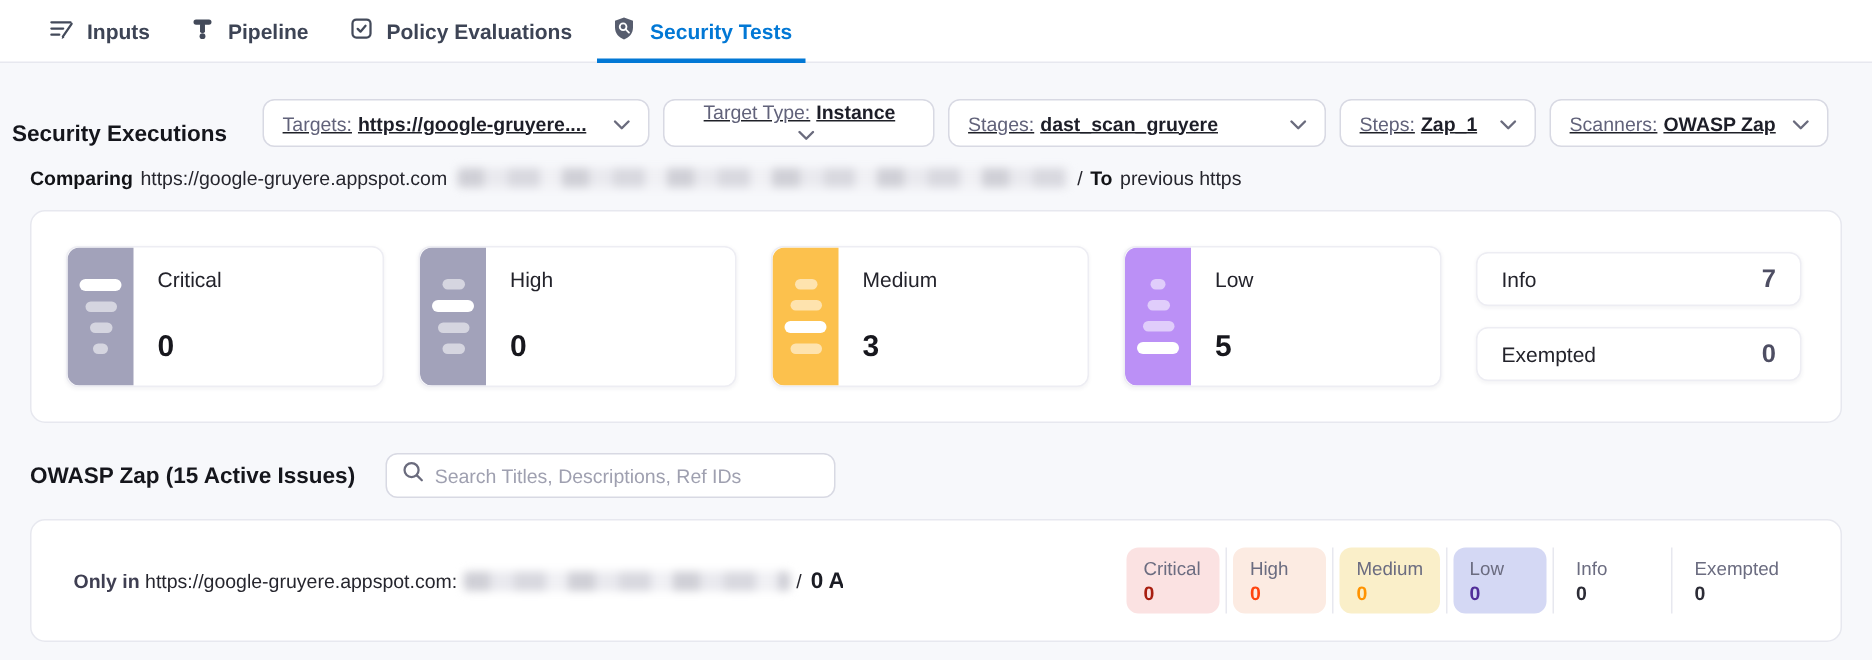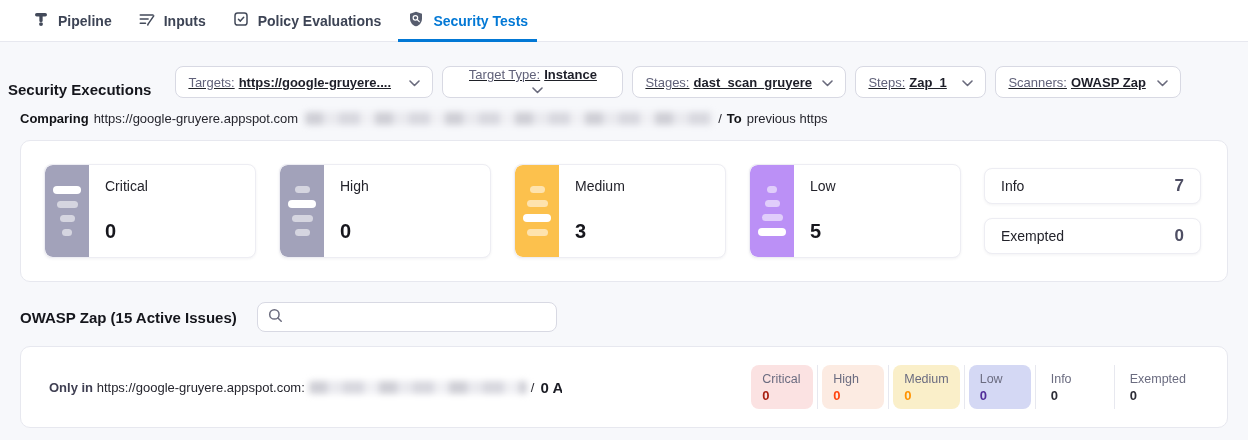--- a/index.html
+++ b/index.html
@@ -14,21 +14,21 @@
   .tab.active::after { content:""; position:absolute; left:0; right:0; bottom:-1px; height:3px; background:#0278d5; }
 
   
   .filters { margin:24px 8px 0; display:flex; align-items:flex-end; }
   .page-heading { font-size:15px; font-weight:700; color:#15161c; margin-right:24px; white-space:nowrap; }
   .dd { height:32px; background:#fff; border:1px solid #d8d9e3; border-radius:8px; display:flex; align-items:center; justify-content:space-between; padding:0 12px; margin-right:9px; font-size:13px; cursor:pointer; white-space:nowrap;text-decoration:underline; }
   .dd .lbl { color:#61627a; margin-right:4px; }
   .dd .val { color:#1d1e28; font-weight:600; }
   .dd .txt { overflow:hidden; text-overflow:ellipsis; white-space:nowrap; }
   .dd svg { margin-left:10px; flex:0 0 auto; }
-  .dd-targets{ width:258px; } .dd-type{ width:181px;flex-direction:column; } .dd-stages{ width:214px; } .dd-steps{ width:131px; } .dd-scanners{ width:186px; }
+  .dd-targets{ width:258px; } .dd-type{ width:181px;flex-direction:column; } .dd-stages{ width:252px; } .dd-steps{ width:131px; } .dd-scanners{ width:186px; }
 
   
   .comparing { margin:13px 20px 0; display:flex; align-items:center; font-size:13px; color:#26262e; gap:5px; }
   .b { font-weight:700; color:#121317; }
   .redacted { height:13px; border-radius:3px; filter:blur(3px);
     background:repeating-linear-gradient(90deg,#cfcfd6 0 18px,#e9e9ee 18px 34px,#d8d8df 34px 55px,#f0f0f4 55px 70px); }
   .redact-1 { width:408px; margin-left:2px; }
   .redact-2 { width:218px; margin:0 4px; }
 
   
@@ -64,39 +64,39 @@
   .badge .bnum { font-size:13px; font-weight:700; }
   .badge.plain { min-width:70px; }
   .vdiv { width:1px; height:44px; background:#e7e8ef; margin:0 4px; }
 </style>
 </head>
 <body>
 
 <div class="nav">
   <div class="tab">
     <span>
-      <svg width="18" height="18" viewBox="0 0 24 24" fill="#434a5a">
-          <rect x="4" y="4" width="16" height="4.6" rx="2.3"></rect>
-          <rect x="9.8" y="7" width="4.4" height="9" rx="1.6"></rect>
-          <circle cx="12" cy="18.8" r="2.6"></circle>
-        </svg>
-    </span>
-    <span>Pipeline</span>
-  </div>
-  <div class="tab">
-    <span>
       <svg width="18" height="18" viewBox="0 0 24 24" fill="none" stroke="#434a5a" stroke-width="2" stroke-linecap="round">
           <path d="M3 6.5h17"></path>
           <path d="M3 12h10.5"></path>
           <path d="M3 17.5h7"></path>
           <path d="M13.2 19.2 21 7.8"></path>
           <path d="m12.2 21.4.6-2.6 1.9 1.3z" fill="#434a5a" stroke="none"></path>
         </svg>
     </span>
     <span>Inputs</span>
+  </div>
+  <div class="tab">
+    <span>
+      <svg width="18" height="18" viewBox="0 0 24 24" fill="#434a5a">
+          <rect x="4" y="4" width="16" height="4.6" rx="2.3"></rect>
+          <rect x="9.8" y="7" width="4.4" height="9" rx="1.6"></rect>
+          <circle cx="12" cy="18.8" r="2.6"></circle>
+        </svg>
+    </span>
+    <span>Pipeline</span>
   </div>
   <div class="tab">
     <span>
       <svg width="18" height="18" viewBox="0 0 24 24" fill="none" stroke="#434a5a" stroke-width="2" stroke-linecap="round" stroke-linejoin="round">
           <rect x="4" y="4" width="16" height="16" rx="3.5"></rect>
           <path d="m8.6 12.3 2.5 2.5 4.5-5.2"></path>
         </svg>
     </span>
     <span>Policy Evaluations</span>
   </div>
@@ -222,20 +222,21 @@
   </div>
 </div>
 
 <div class="issues-head">
   <div class="issues-title">OWASP Zap (15 Active Issues)</div>
   <div class="search">
     <span><svg width="15" height="15" viewBox="0 0 16 16">
           <circle cx="6.8" cy="6.8" r="5" fill="none" stroke="#6a6b7d" stroke-width="1.6"></circle>
           <path d="m10.6 10.6 3.5 3.5" stroke="#6a6b7d" stroke-width="1.6" stroke-linecap="round"></path>
         </svg></span>
+    <input type="text" placeholder="Search Titles, Descriptions, Ref IDs" style="">
   </div>
 </div>
 
 <div class="group-row">
   <div class="group-text">
     <span class="b">Only in</span>&nbsp;
     <span>https://google-gruyere.appspot.com:</span>
     <span class="redacted redact-2"></span>
     <span>/</span>
     <span class="count-clip">0 A</span>

